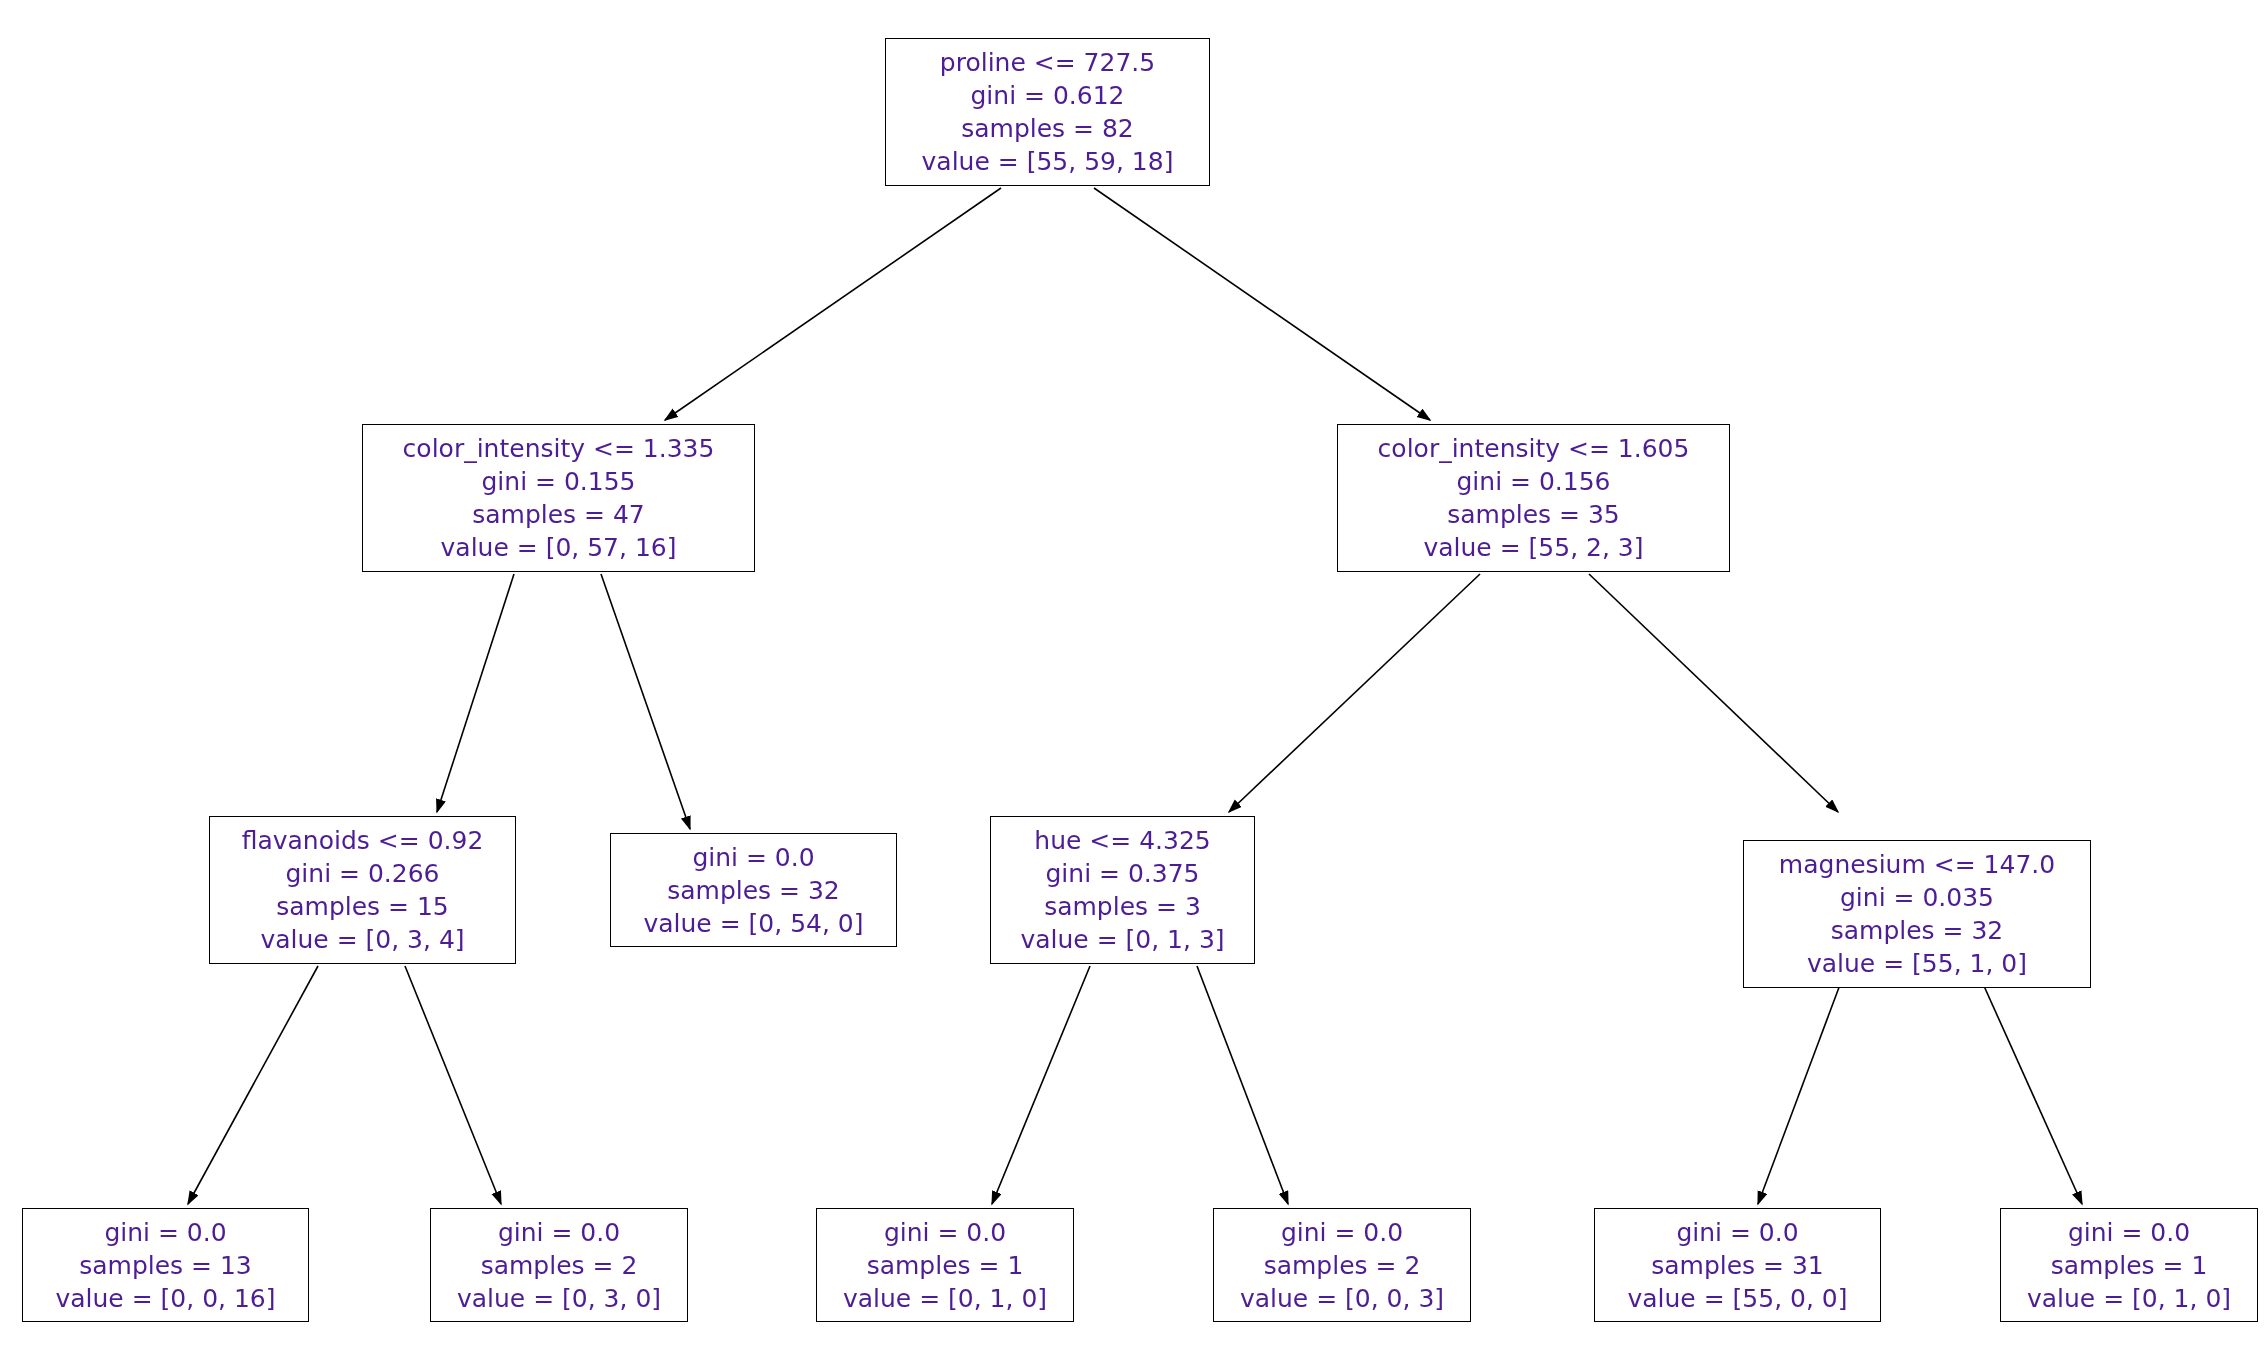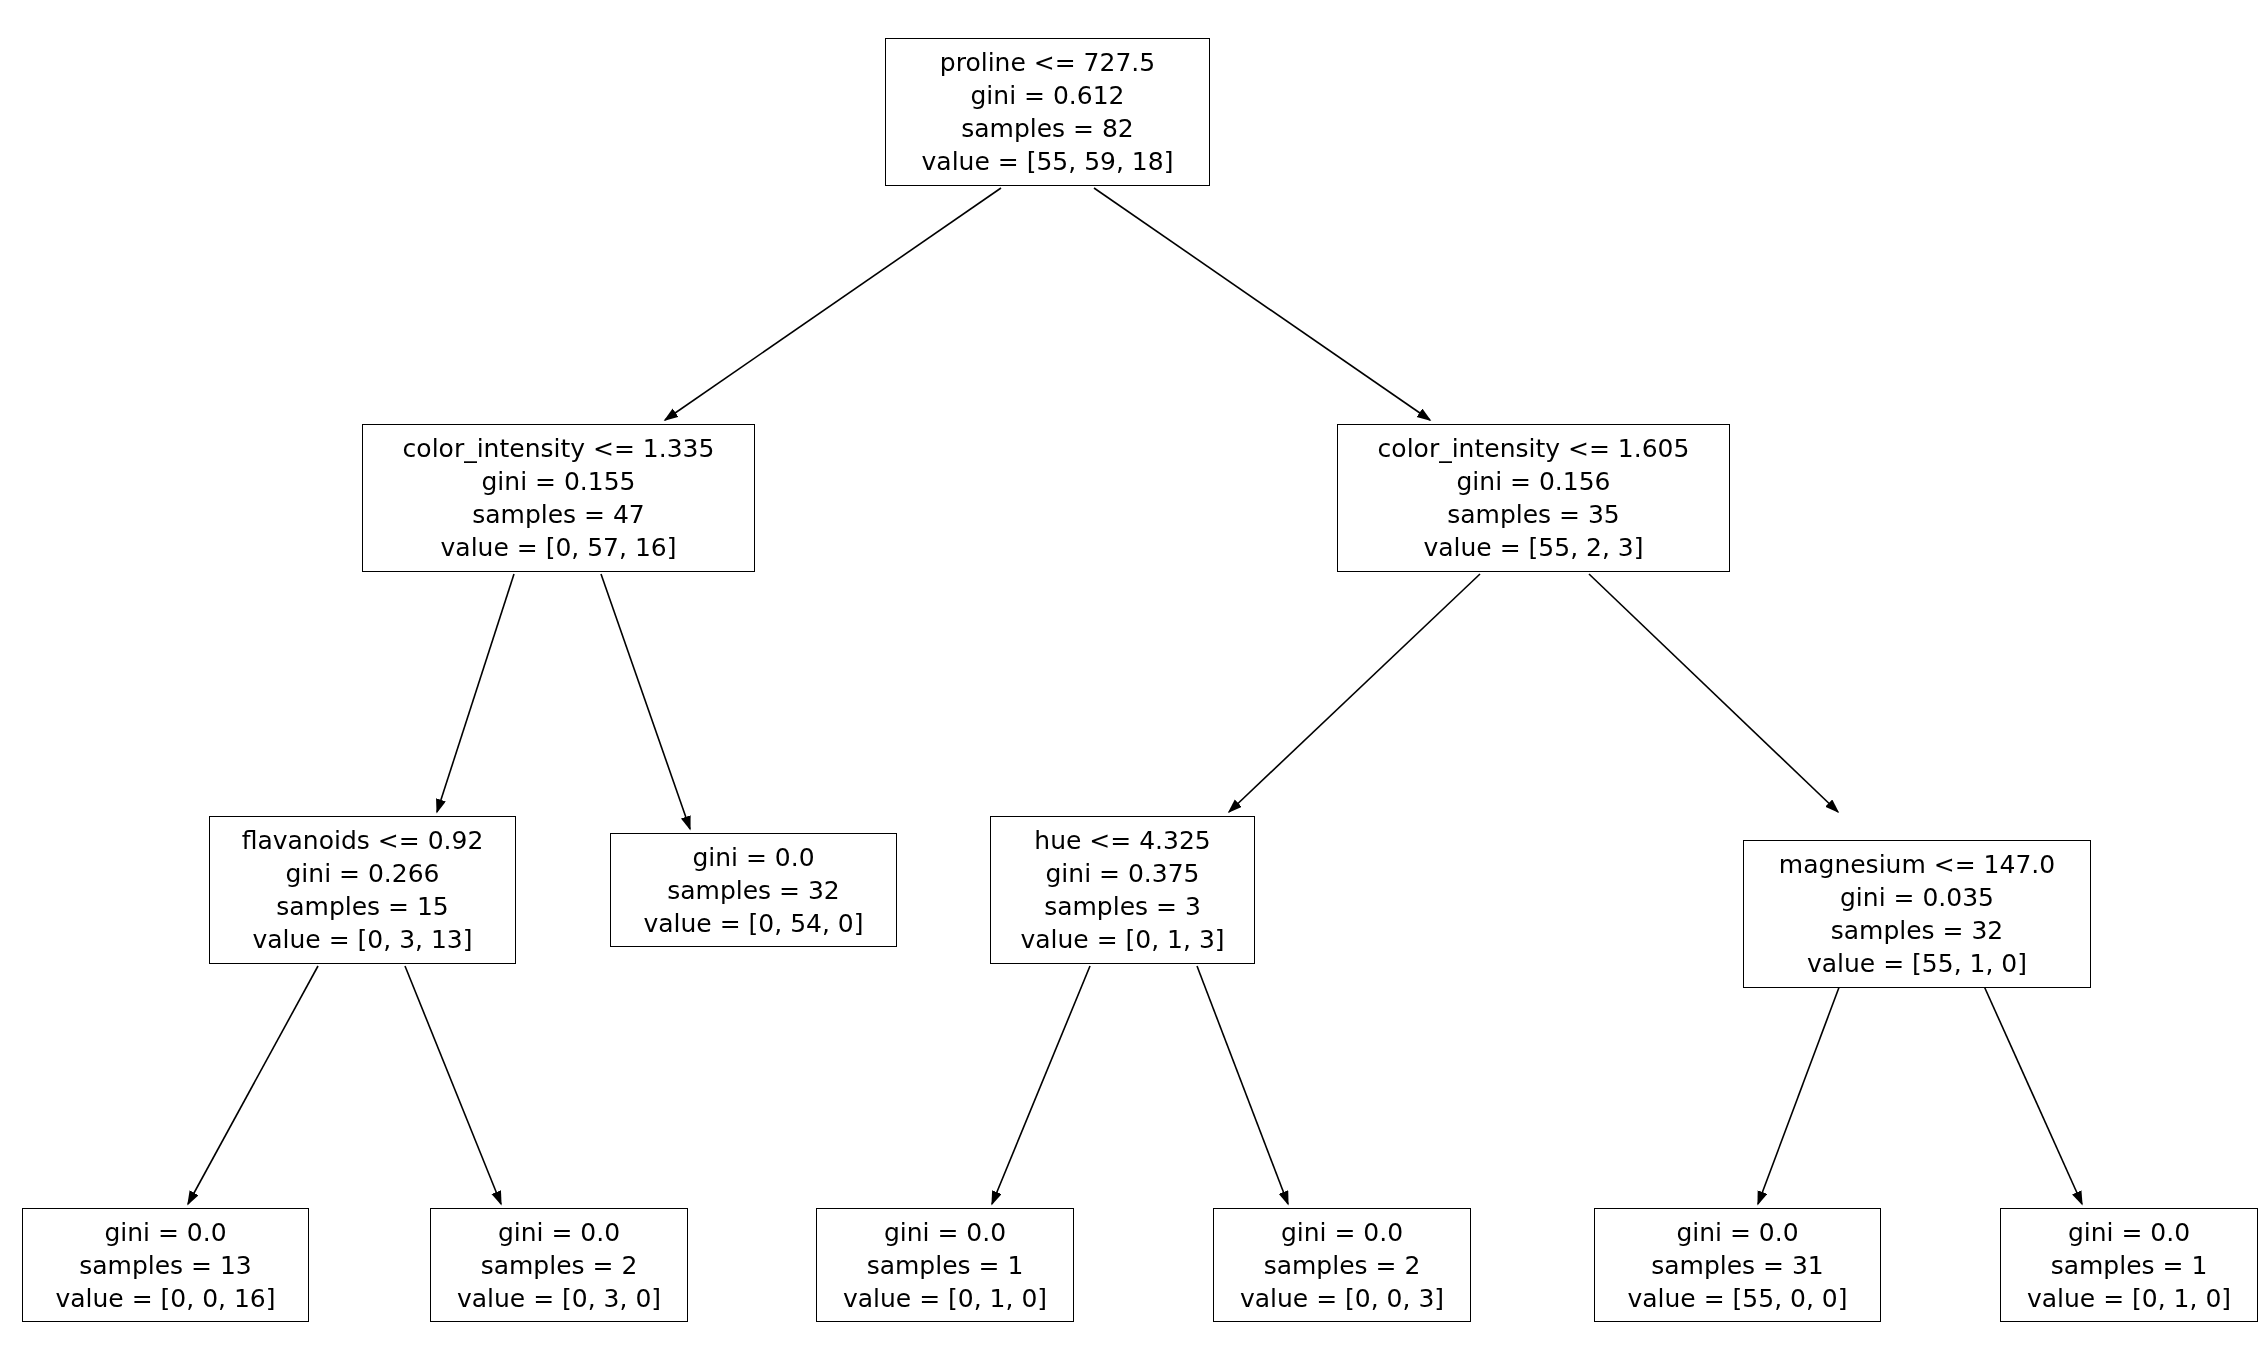--- a/index.html
+++ b/index.html
@@ -31,21 +31,21 @@
     display: flex;
     flex-direction: column;
     align-items: center;
     justify-content: center;
     padding: 6px 12px;
     white-space: nowrap;
   }
   .node .line {
     font-size: 25px;
     line-height: 33px;
-    color: #000000;
+    color: #4c1d95;
     text-align: center;
   }
 </style>
 </head>
 <body>
 
 <div id="canvas">
   <svg class="edges" viewBox="0 0 2265 1354">
     <defs>
       <marker id="arrow" markerWidth="10" markerHeight="10" refX="8" refY="3.2" orient="auto" markerUnits="strokeWidth">
@@ -83,21 +83,21 @@
       <div class="node" style="left: 1337px; top: 424px; width: 393px; height: 148px;">
         <div class="line">color_intensity &lt;= 1.605</div>
         <div class="line">gini = 0.156</div>
         <div class="line">samples = 35</div>
         <div class="line">value = [55, 2, 3]</div>
       </div>
       <div class="node" style="left: 209px; top: 816px; width: 307px; height: 148px;">
         <div class="line">flavanoids &lt;= 0.92</div>
         <div class="line">gini = 0.266</div>
         <div class="line">samples = 15</div>
-        <div class="line">value = [0, 3, 13]</div>
+        <div class="line">value = [0, 3, 4]</div>
       </div>
       <div class="node" style="left: 610px; top: 833px; width: 287px; height: 114px;">
         <div class="line">gini = 0.0</div>
         <div class="line">samples = 32</div>
         <div class="line">value = [0, 54, 0]</div>
       </div>
       <div class="node" style="left: 990px; top: 816px; width: 265px; height: 148px;">
         <div class="line">hue &lt;= 4.325</div>
         <div class="line">gini = 0.375</div>
         <div class="line">samples = 3</div>

